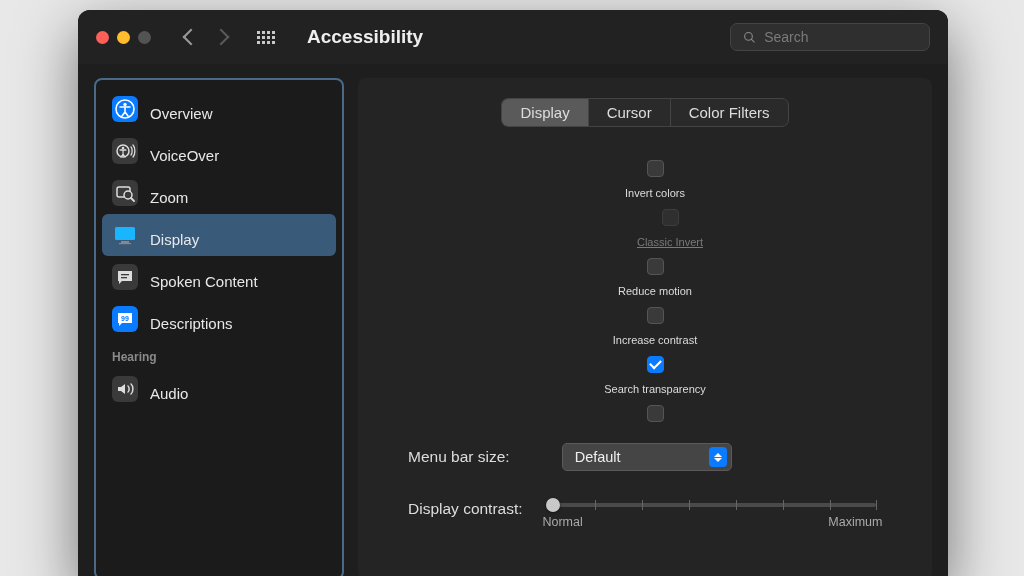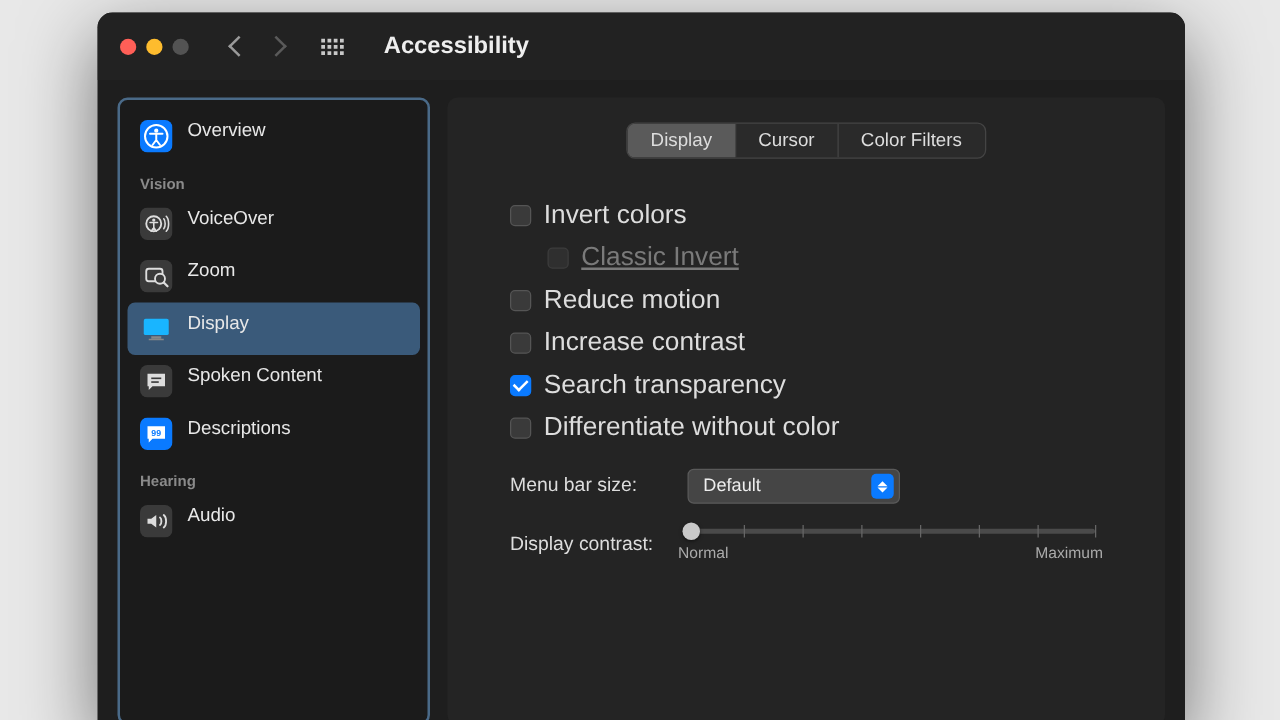--- a/index.html
+++ b/index.html
@@ -29,59 +29,59 @@
   .search svg{width:15px;height:15px;fill:none;stroke:#8a8a8a;stroke-width:2;}
   .search input{background:transparent;border:none;outline:none;color:#ddd;font-size:14px;width:100%;}
   .search input::placeholder{color:#7a7a7a;}
 
   .body { display:flex; height:calc(100% - 54px); padding:14px 16px 0 16px; gap:14px;}
   .sidebar {
     width:250px; background:#1b1b1b; border:2px solid #4a6a88; border-radius:8px;
     padding:8px 6px; overflow-y:auto;
   }
   .sb-item {
-    display:flex; align-items:flex-start; gap:12px; padding:8px 10px; border-radius:6px;
+    display:flex; align-items:flex-end; gap:12px; padding:8px 10px; border-radius:6px;
     color:#e8e8e8; font-size:15px; cursor:pointer;
   }
   .sb-item.selected { background:#3a5a7a; }
   .sb-header { color:#8a8a8a; font-size:12px; font-weight:600; padding:10px 10px 4px; }
   .sb-icon { width:26px; height:26px; border-radius:6px; display:flex; align-items:center; justify-content:center; flex-shrink:0;}
   .sb-icon svg{width:26px;height:26px;}
 
   .content {
     flex:1; background:#242424; border-radius:8px; padding:20px 30px; color:#ddd;
     position:relative; overflow:hidden;
   }
   .seg { display:flex; justify-content:center; margin-bottom:28px;}
   .seg-inner{ display:flex; background:#2a2a2a; border:1px solid #444; border-radius:7px; overflow:hidden;}
   .seg-btn{ padding:5px 18px; font-size:15px; color:#ddd; cursor:pointer; border:none; background:transparent;}
   .seg-btn.active{ background:#5a5a5a; }
   .seg-btn + .seg-btn{ border-left:1px solid #444;}
 
-  .chk-row{ display:flex; align-items:center; gap:10px; padding:5px 0 5px 20px; font-size:21px;}
+  .chk-row{ display:flex; align-items:center; gap:10px; padding:5px 0 5px 20px; font-size:11px;flex-direction:column;}
   .chk-row.sub{ padding-left:50px; color:#7a7a7a;text-decoration:underline;}
   .chk{ width:17px; height:17px; border-radius:4px; background:#3a3a3a; border:1px solid #555; display:flex; align-items:center; justify-content:center; cursor:pointer; flex-shrink:0;}
   .chk.checked{ background:#0a7aff; border-color:#0a7aff;}
   .chk.checked::after{content:""; width:5px; height:9px; border-right:2px solid #fff; border-bottom:2px solid #fff; transform:rotate(45deg) translate(-1px,-1px);}
   .chk.disabled{ opacity:0.5; cursor:default;}
 
-  .form-row{ display:flex; align-items:center; padding:16px 0 6px 20px; font-size:15.5px;}
+  .form-row{ display:flex; align-items:center; gap:12px; padding:16px 0 6px 20px; font-size:15.5px;}
   .popup{
     display:flex; align-items:center; justify-content:space-between;
     background:#454545; border:1px solid #5a5a5a; border-radius:5px; padding:3px 4px 3px 12px;
     width:170px; color:#eee; font-size:14.5px; cursor:pointer;margin-left:40px;
   }
   .popup .stepper{ background:#0a7aff; border-radius:4px; width:18px; height:20px; display:flex; flex-direction:column; align-items:center; justify-content:center; gap:1px;}
   .popup .tri{width:0;height:0;border-left:4px solid transparent;border-right:4px solid transparent;}
   .popup .tri.up{border-bottom:4px solid #fff;}
   .popup .tri.down{border-top:4px solid #fff;}
 
   .slider-row{ padding:14px 0 0 20px;}
   .slider-label{font-size:15.5px; color:#ddd; margin-bottom:2px; display:inline-block; width:130px;}
-  .slider-wrap{display:inline-block; vertical-align:middle; position:relative; width:340px;}
+  .slider-wrap{display:inline-block; vertical-align:middle; position:relative; width:340px;margin-top:12px;}
   .track{position:relative; height:4px; background:#4a4a4a; border-radius:2px; margin:0 6px;}
   .tick{position:absolute; width:1px; height:10px; background:#666; top:-3px;}
   .knob{position:absolute; width:14px; height:14px; background:#c8c8c8; border-radius:50%; top:-5px; left:-2px; box-shadow:0 1px 3px rgba(0,0,0,0.5); cursor:grab;}
   .slider-ends{display:flex; justify-content:space-between; font-size:12.5px; color:#aaa; margin-top:8px; padding:0 0px;}
 </style>
 </head>
 <body>
 
 <div class="window">
   <div class="titlebar">
@@ -102,36 +102,42 @@
       <span></span>
         <span></span>
         <span></span>
         <span></span>
       <span></span>
         <span></span>
         <span></span>
         <span></span>
     </div>
     <div class="title">Accessibility</div>
+    <div class="search">
+      <svg viewBox="0 0 24 24">
+          <circle cx="10" cy="10" r="7"></circle>
+          <line x1="21" y1="21" x2="15" y2="15"></line>
+        </svg>
+      <input type="text" placeholder="Search" style="">
+    </div>
   </div>
 
   <div class="body">
     <div class="sidebar">
       <div class="sb-item">
         <span class="sb-icon">
           <svg viewBox="0 0 26 26">
               <rect width="26" height="26" rx="6" fill="#0a7aff"></rect>
               <circle cx="13" cy="13" r="9" fill="none" stroke="#fff" stroke-width="1.6"></circle>
               <circle cx="13" cy="8.5" r="1.7" fill="#fff"></circle>
               <path d="M8 11 L18 11 M13 11 L13 16 M13 16 L10 20 M13 16 L16 20" stroke="#fff" stroke-width="1.6" stroke-linecap="round"></path>
             </svg>
         </span>
         <span>Overview</span>
       </div>
-      <div class="sb-header">Vision</div>
       <div class="sb-item">
         <span class="sb-icon">
           <svg viewBox="0 0 26 26">
               <rect width="26" height="26" rx="6" fill="#3a3a3a"></rect>
               <circle cx="11" cy="13" r="6" fill="none" stroke="#ddd" stroke-width="1.5"></circle>
               <circle cx="11" cy="10" r="1.3" fill="#ddd"></circle>
               <path d="M8 12h6M11 12v4l-2 3M11 16l2 3" stroke="#ddd" stroke-width="1.3" stroke-linecap="round"></path>
               <path d="M19 9c1.5 1.5 1.5 6.5 0 8M21 7c2.5 2.5 2.5 9.5 0 12" stroke="#ddd" stroke-width="1.3" fill="none" stroke-linecap="round"></path>
             </svg>
         </span>
@@ -216,21 +222,20 @@
       <div class="chk-row">
         <span class="chk"></span>
         <span>Increase contrast</span>
       </div>
       <div class="chk-row">
         <span class="chk checked"></span>
         <span>Search transparency</span>
       </div>
       <div class="chk-row">
         <span class="chk"></span>
-        <span>Differentiate without color</span>
       </div>
 
       <div class="form-row">
         <span>Menu bar size:</span>
         <div class="popup">
           <span>Default</span>
           <span class="stepper">
             <span class="tri up"></span>
               <span class="tri down"></span>
           </span>

